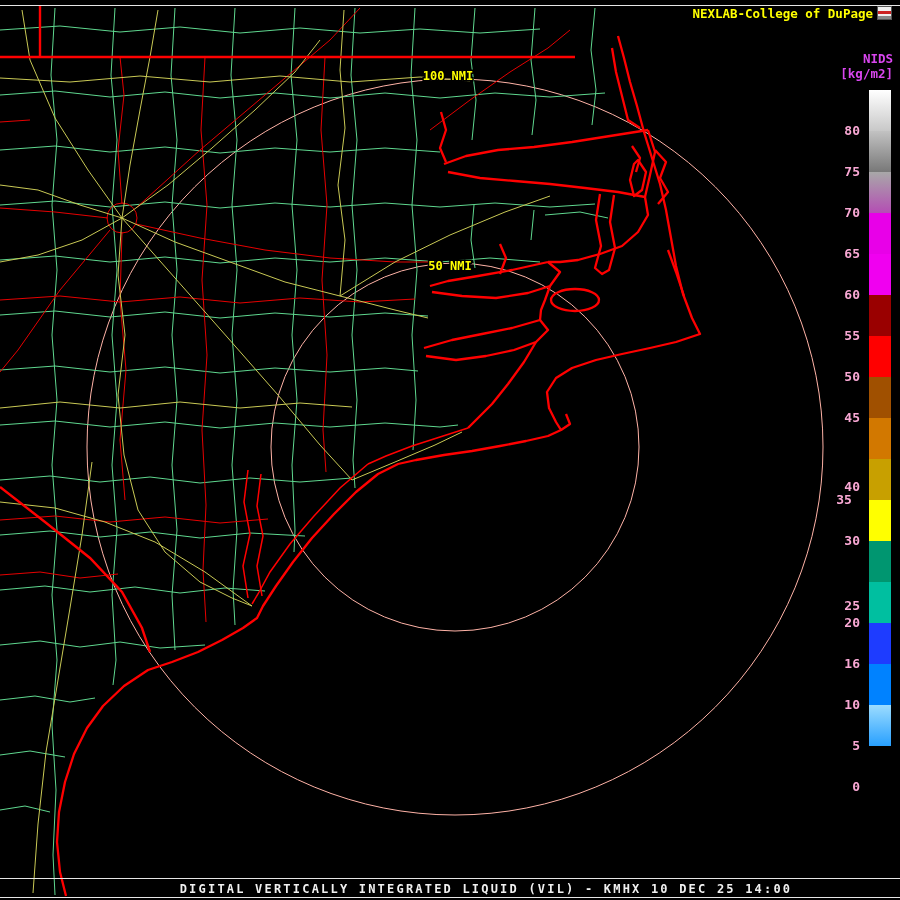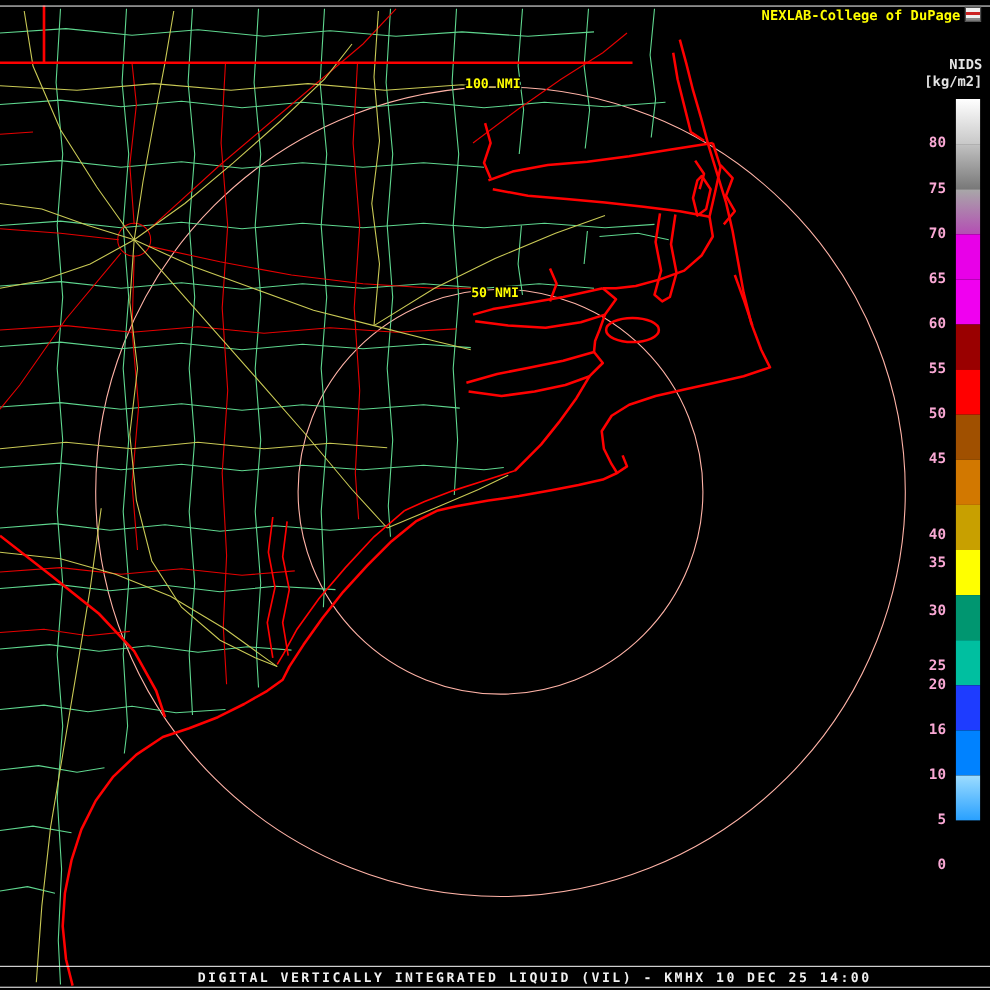--- a/index.html
+++ b/index.html
@@ -14,21 +14,21 @@
   .footer-line-top { top:878px; }
   .footer-line-bottom { top:897px; }
 
   .brand { position:absolute; top:6px; right:27px; color:#ffff00;
            font-size:12.5px; font-weight:bold; white-space:nowrap; }
   .logo { position:absolute; top:7px; right:9px; width:13px; height:12px;
           background:linear-gradient(180deg,#f0f0f0 0 30%, #cc2222 30% 55%, #f0f0f0 55% 75%, #888 75% 100%);
           outline:1px solid #555; }
 
   .nids-block { position:absolute; top:51px; right:7px; text-align:right;
-                color:#e5e5e5; font-size:12.5px; font-weight:bold; line-height:1.2; }
+                color:#d946ef; font-size:12.5px; font-weight:bold; line-height:1.2; }
 
   .colorbar { position:absolute; left:869px; top:90px; width:22px; }
   .cb-seg { width:22px; height:41px; }
   .cb-labels { position:absolute; left:828px; top:90px; width:36px; height:700px; }
   .cb-label { position:absolute; right:4px; width:32px; text-align:right;
               color:#f9a8d4; font-size:13px; font-weight:bold; line-height:16px; }
 
   .footer-text { position:absolute; top:881.5px; left:0; width:900px; text-align:center;
                  color:#f0f0f0; font-size:12px; font-weight:bold; letter-spacing:2.2px;
                  white-space:nowrap;padding-left:36px; }
@@ -188,22 +188,22 @@
   <div class="cb-labels" id="colorbar-labels">
       <div class="cb-label" style="top: 33px;">80</div>
       <div class="cb-label" style="top: 74px;">75</div>
       <div class="cb-label" style="top: 115px;">70</div>
       <div class="cb-label" style="top: 156px;">65</div>
       <div class="cb-label" style="top: 197px;">60</div>
       <div class="cb-label" style="top: 238px;">55</div>
       <div class="cb-label" style="top: 279px;">50</div>
       <div class="cb-label" style="top: 320px;">45</div>
       <div class="cb-label" style="top: 361px; margin-top: 28px;">40</div>
-      <div class="cb-label" style="top: 414px;">35</div>
-      <div class="cb-label" style="top: 458px;">30</div>
+      <div class="cb-label" style="top: 402px; text-align: center;">35</div>
+      <div class="cb-label" style="top: 443px;">30</div>
       <div class="cb-label" style="top: 484px; margin-top: 24px;">25</div>
       <div class="cb-label" style="top: 525px;">20</div>
       <div class="cb-label" style="top: 566px;">16</div>
       <div class="cb-label" style="top: 607px;">10</div>
       <div class="cb-label" style="top: 648px;">5</div>
       <div class="cb-label" style="top: 689px;">0</div>
     </div>
 
   <div class="hline footer-line-top"></div>
   <div class="footer-text">DIGITAL VERTICALLY INTEGRATED LIQUID (VIL) - KMHX 10 DEC 25 14:00</div>

